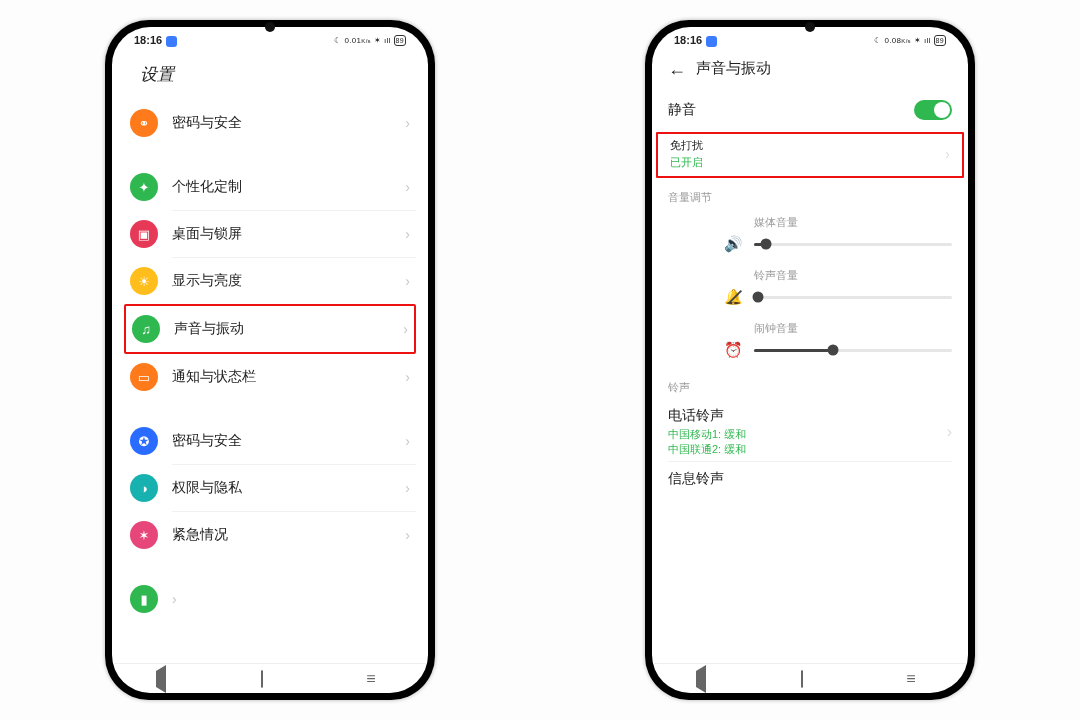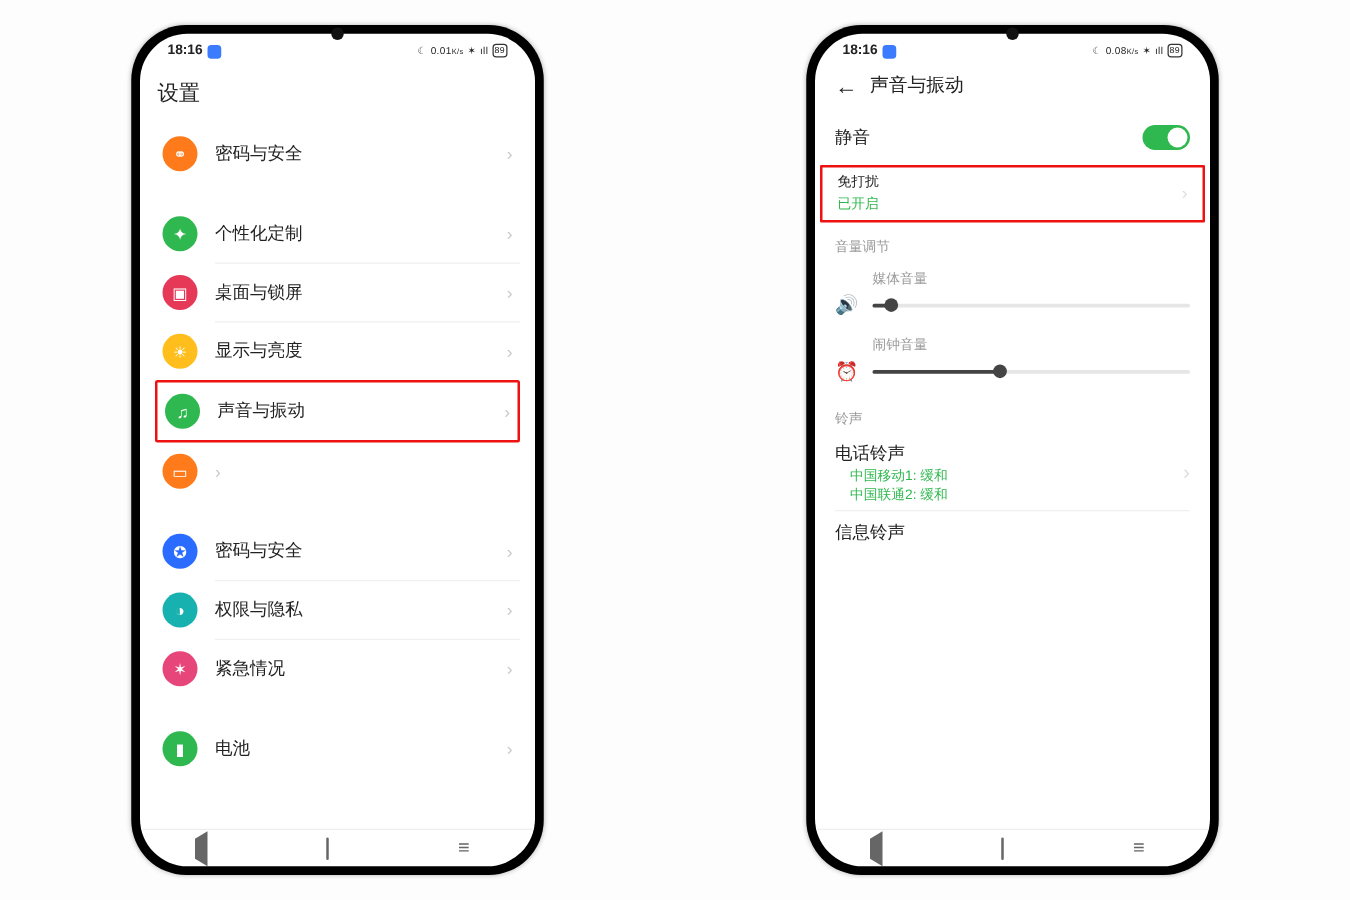--- a/index.html
+++ b/index.html
@@ -57,21 +57,22 @@
     background:#3b7cff; margin-left:4px; position:relative; top:1px;
   }
   .sb-right { font-size: 8px; letter-spacing:.3px; display:flex; align-items:center; gap:3px;}
   .sb-batt {
     display:inline-block; border:1px solid #333; border-radius:3px;
     padding:0 1px; font-size:7px; line-height:9px; height:11px;
   }
   .content { flex:1 1 auto; overflow:hidden; padding: 0 0 0 0;}
   .page-title {
     font-size: 17px; font-weight: 500; color:#222;
-    padding: 10px 18px 14px 14px;
+    padding: 10px 18px 14px 28px;
+    font-style: italic;
   }
   .title-row { display:flex; align-items:center; gap:10px; padding: 6px 16px 10px 16px;}
   .back-arrow { font-size:18px; line-height:1; color:#222; }
   .title-row .ttl { font-size:15px; font-weight:500; color:#222;}
   .list { padding: 0 12px; }
   .row {
     display:flex; align-items:center;
     padding: 9px 6px;
     position:relative;
   }
@@ -104,34 +105,34 @@
   .switch::after{
     content:''; position:absolute; right:2px; top:2px; width:16px;height:16px;
     border-radius:50%; background:#fff;
   }
   .dnd-box { border:2.5px solid #e11; border-radius:1px; margin:0 4px; padding:4px 12px 6px 12px;}
   .dnd-title{font-size:11px;color:#222;}
   .dnd-sub{font-size:11px;color:#2fb84f;margin-top:2px;}
   .dnd-row{display:flex;align-items:center;}
   .dnd-row .chev{color:#ddd;font-size:14px;}
   .sect-h { font-size:11px; color:#9a9a9a; padding:12px 16px 4px 16px;}
-  .slider-row{ padding: 6px 16px 8px 16px;}
+  .slider-row{ padding: 6px 16px 8px 32px; margin-left: 40px;}
   .slider-lbl{ font-size:11px; color:#9a9a9a; margin:0 0 4px 30px;}
   .slider-line{ display:flex; align-items:center; gap:10px;}
   .sicon{ width:20px; height:20px; display:flex;align-items:center;justify-content:center;font-size:15px;color:#444;position:relative;}
   .sicon.muted::after{content:'';position:absolute;left:2px;top:9px;width:18px;height:2px;background:#444;transform:rotate(-45deg);}
   .sicon.disabled{color:#c8c8c8;}
   .track{ flex:1; height:3px; background:#e6e6e6; position:relative; border-radius:2px;}
   .track .fill{ position:absolute;left:0;top:0;height:100%; background:#444; border-radius:2px;}
   .track .thumb{ position:absolute; top:50%; width:11px;height:11px;border-radius:50%; background:#444; transform:translate(-50%,-50%);}
   .track.disabled .fill{background:#ddd;} .track.disabled .thumb{background:#ddd;}
   .ring-row{ padding:8px 16px 4px 16px; display:flex; align-items:flex-start;}
   .ring-main{flex:1;}
   .ring-title{font-size:14px;color:#222;}
-  .ring-sub{font-size:11px;color:#2fb84f;line-height:1.35;margin-top:2px;margin-left:12px;}
+  .ring-sub{font-size:11px;color:#2fb84f;line-height:1.35;margin-top:2px;}
   .divthin{height:1px;background:#f0f0f0;margin:0 16px;}
 
   .navbar {
     flex:0 0 auto; height:30px; display:flex; justify-content:space-around;
     align-items:center; border-top:1px solid #eee; color:#555; font-size:14px;
   }
   .nav-btn { width:18px; }
   .tri { width:0;height:0;border-top:6px solid transparent;border-bottom:6px solid transparent;border-right:10px solid #666;}
   .sq { width:12px;height:12px;border:1.5px solid #666;border-radius:2px;}
   .eq { font-size:16px;color:#666; line-height:1; }
@@ -198,20 +199,21 @@
               </span>
             <span class="lbl">声音与振动</span>
             <span class="chev">›</span>
           </div>
         </div>
 
         <div class="row">
           <span class="ic ic-orange2">
               <span>▭</span>
             </span>
+          <span class="lbl">通知与状态栏</span>
           <span class="chev">›</span>
         </div>
         <div class="gap"></div>
 
         <div class="row">
           <span class="ic ic-blue">
               <span>✪</span>
             </span>
           <span class="lbl">密码与安全</span>
           <span class="chev">›</span>
@@ -231,21 +233,20 @@
             </span>
           <span class="lbl">紧急情况</span>
           <span class="chev">›</span>
         </div>
         <div class="gap"></div>
 
         <div class="row">
           <span class="ic ic-green3">
               <span>▮</span>
             </span>
-          <span class="lbl">电池</span>
           <span class="chev">›</span>
         </div>
 
       </div>
     </div>
     <div class="navbar">
       <span class="nav-btn"><span class="tri"></span></span>
       <span class="nav-btn"><span class="sq"></span></span>
       <span class="nav-btn eq">≡</span>
     </div>
@@ -294,20 +295,30 @@
         <div class="slider-lbl">媒体音量</div>
         <div class="slider-line">
           <span class="sicon">🔊</span>
           <span class="track">
             <span class="fill" style="width:6%"></span>
               <span class="thumb" style="left:6%"></span>
           </span>
         </div>
       </div>
 
+      <div class="slider-row">
+        <div class="slider-lbl">铃声音量</div>
+        <div class="slider-line">
+          <span class="sicon muted">🔔</span>
+          <span class="track">
+            <span class="fill" style="width:2%"></span>
+              <span class="thumb" style="left:2%"></span>
+          </span>
+        </div>
+      </div>
 
 
       <div class="slider-row">
         <div class="slider-lbl">闹钟音量</div>
         <div class="slider-line">
           <span class="sicon">⏰</span>
           <span class="track">
             <span class="fill" style="width:40%"></span>
               <span class="thumb" style="left:40%"></span>
           </span>

